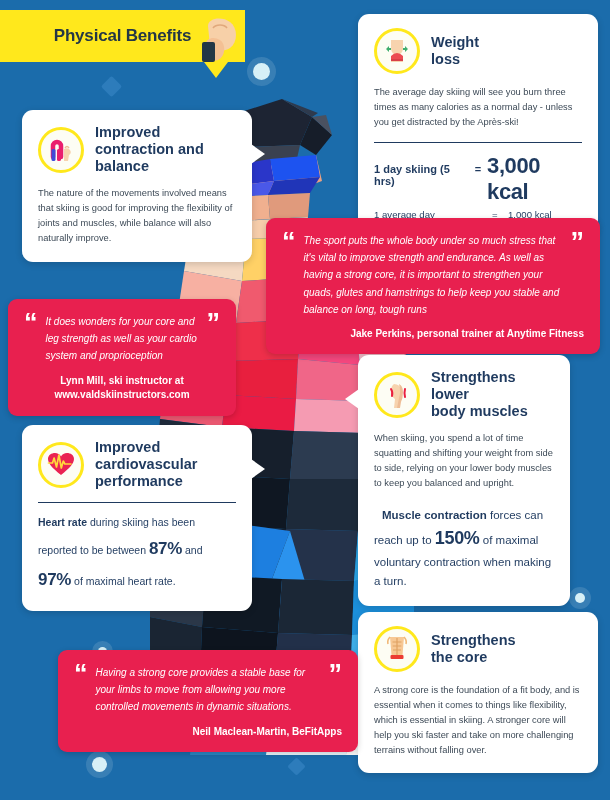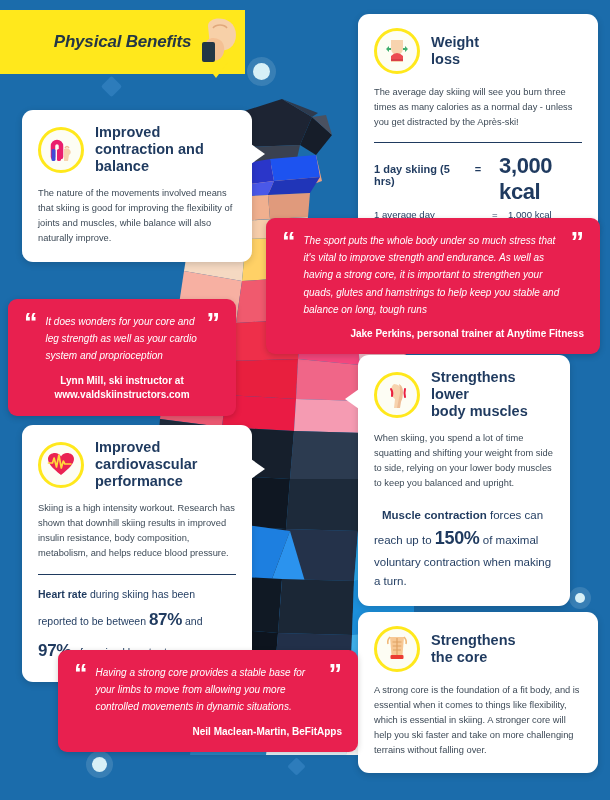--- a/index.html
+++ b/index.html
@@ -46,26 +46,25 @@
     height: 700px;
   }
   .skier svg { display:block; width:100%; height:100%; }
 
   
   .banner {
     position: absolute;
     left: 0;
     top: 10px;
     width: 245px;
-    height: 64px;
+    height: 52px;
     background: #ffe81c;
     display: flex;
     align-items: center;
     justify-content: center;
-    font-style: italic;
   }
   .banner-title {
     font-size: 17px;
     font-weight: bold;
     color: #243746;
     letter-spacing: -0.2px;
   }
   .banner-tail {
     position: absolute;
     left: 204px;
@@ -139,21 +138,21 @@
   }
   .tail-left {
     border-top: 10px solid transparent;
     border-bottom: 10px solid transparent;
     border-right: 14px solid #ffffff;
   }
 
   
   #card-weight { left: 358px; top: 14px; width: 240px; }
   #card-weight .stat-big {
-    display:flex; align-items: baseline; gap: 18px;
+    display:flex; align-items: baseline; gap: 6px;
     font-weight: bold; color:#1f3a5f;
   }
   .lbl-bold { font-size: 11px; font-weight: bold; color:#1f3a5f; }
   .kcal-big { font-size: 22px; font-weight: bold; color:#1f3a5f; letter-spacing:-0.4px; }
   .row-avg {
     display:flex; font-size: 9.6px; color:#1f3a5f; margin-top: 4px; align-items: flex-end;
   }
   .row-avg .c1 { width: 118px; }
   .row-avg .c2 { width: 16px; }
 
@@ -427,21 +426,20 @@
           <path d="M15 25 C6 18, 2 13, 2 9 C2 5, 5.5 3, 9 3 C11.5 3, 14 4.5, 15 6.5 C16 4.5, 18.5 3, 21 3 C24.5 3, 28 5, 28 9 C28 13, 24 18, 15 25 Z" fill="#ea2352"></path>
           <path d="M2.5 13 h4 l1.6 -5 l2.4 9 l2.4 -12 l2.4 13 l2 -7 l1.6 3 h6" stroke="#ffd93b" stroke-width="1.7" fill="none" stroke-linejoin="round" stroke-linecap="round"></path>
         </svg>
       </div>
       <div class="card-title">
         <div>Improved</div>
         <div>cardiovascular</div>
         <div>performance</div>
       </div>
     </div>
-    <div class="card-body">Skiing is a high intensity workout. Research has shown that downhill skiing results in improved insulin resistance, body composition, metabolism, and helps reduce blood pressure.</div>
     <div class="card-rule"></div>
     <div class="hr-stat">
       <b>Heart rate</b><span> during skiing has been reported to be between </span><span class="hr-pct">87%</span><span> and </span><span class="hr-pct">97%</span><span> of maximal heart rate.</span>
     </div>
   </div>
 
   <div class="card" id="card-core">
     <div class="card-head">
       <div class="icon-badge">
         <svg viewBox="0 0 30 30" aria-hidden="true">

